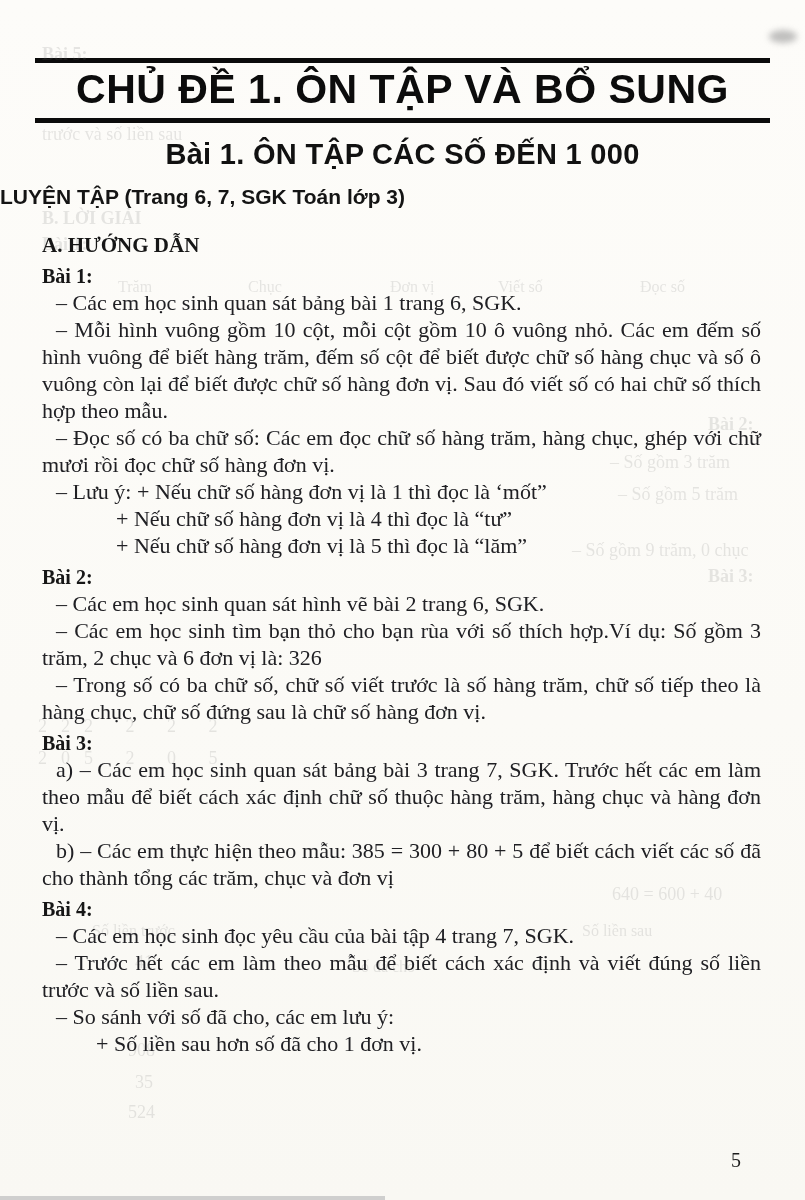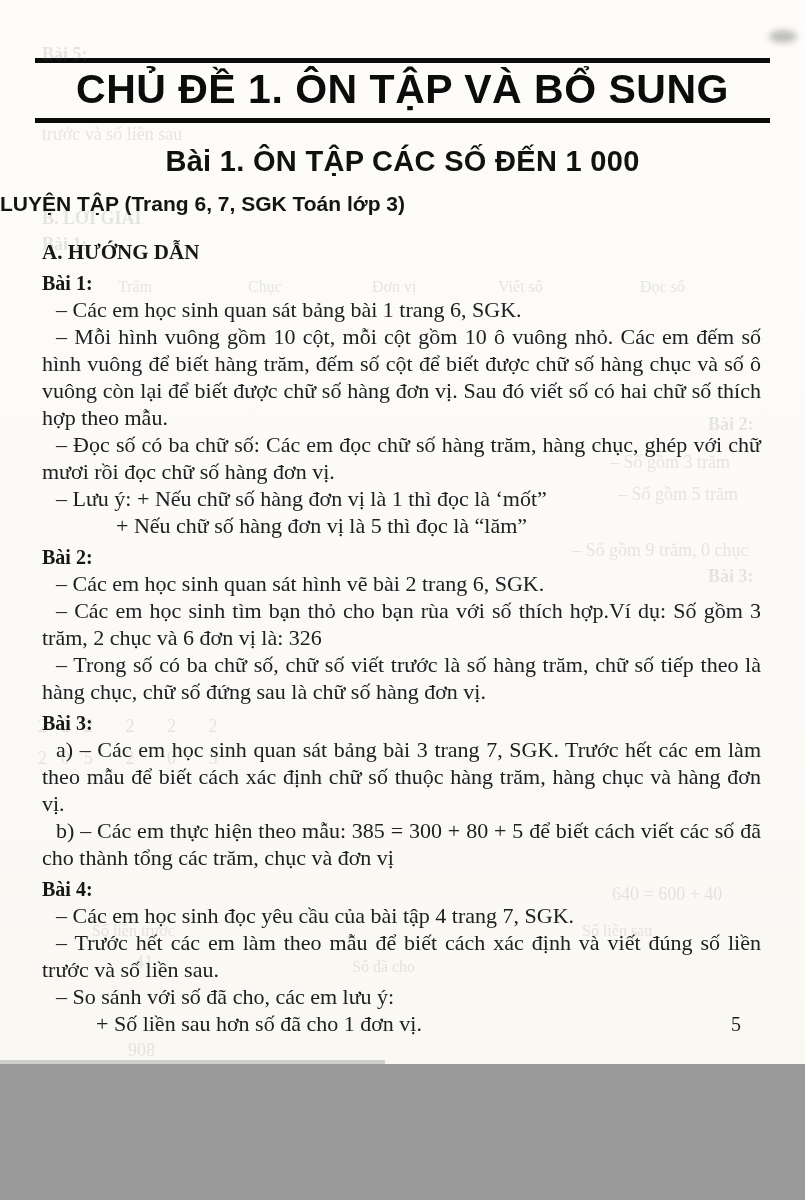--- a/index.html
+++ b/index.html
@@ -1,19 +1,19 @@
 <!DOCTYPE html>
 <html><head>
 <meta charset="utf-8">
 <style>
   * { margin:0; padding:0; box-sizing:border-box; }
   html,body { background:#9a9a9a; }
   .page {
     position:relative;
-    width:805px; height:1064px;
+    width:805px; height:1200px;
     margin:0 auto;
     background:linear-gradient(180deg,#fdfcf9 0%, #fbfaf6 60%, #f9f8f3 100%);
     color:#1d1d20;
     font-family:"Liberation Serif", serif;
     overflow:hidden;
   }
   
   .banner {
     margin:58px 35px 0 35px;
     border-top:5px solid #0b0b0b;
@@ -22,21 +22,21 @@
     text-align:center;
   }
   .banner-title {
     font-family:"Liberation Sans", sans-serif;
     font-weight:bold;
     font-size:41px;
     letter-spacing:.5px;
     color:#0c0c0c;
   }
   .lesson-title {
-    margin-top:22px;
+    margin-top:15px;
     text-align:center;
     font-family:"Liberation Sans", sans-serif;
     font-weight:bold;
     font-size:29px;
     color:#111;
     letter-spacing:.3px;
   }
   .subtitle {
     margin-top:14px;
     text-align:left;
@@ -113,21 +113,21 @@
 
 <div class="page">
 
   <div class="bleed">
     <div class="ghost" style="left:42px;top:44px;font-weight:bold">Bài 5:</div>
     <div class="ghost" style="left:42px;top:124px">trước và số liền sau</div>
     <div class="ghost" style="left:42px;top:208px;font-weight:bold">B. LỜI GIẢI</div>
     <div class="ghost" style="left:42px;top:234px;font-weight:bold">Bài 1:</div>
     <div class="ghost small" style="left:118px;top:278px">Trăm</div>
     <div class="ghost small" style="left:248px;top:278px">Chục</div>
-    <div class="ghost small" style="left:372px;top:278px">Đơn vị</div>
+    <div class="ghost small" style="left:390px;top:278px">Đơn vị</div>
     <div class="ghost small" style="left:498px;top:278px">Viết số</div>
     <div class="ghost small" style="left:640px;top:278px">Đọc số</div>
     <div class="ghost" style="left:708px;top:414px;font-weight:bold">Bài 2:</div>
     <div class="ghost" style="left:610px;top:452px">– Số gồm 3 trăm</div>
     <div class="ghost" style="left:618px;top:484px">– Số gồm 5 trăm</div>
     <div class="ghost" style="left:572px;top:540px">– Số gồm 9 trăm, 0 chục</div>
     <div class="ghost" style="left:708px;top:566px;font-weight:bold">Bài 3:</div>
     <div class="ghost" style="left:38px;top:716px;letter-spacing:14px">222  2  2  2</div>
     <div class="ghost" style="left:38px;top:748px;letter-spacing:14px">205  2  0  5</div>
     <div class="ghost" style="left:612px;top:884px">640 = 600 + 40</div>
@@ -151,20 +151,21 @@
 
   <div class="content">
     <h3 class="section-heading">A. HƯỚNG DẪN</h3>
 
     <section>
       <div class="ex-heading">Bài 1:</div>
       <p class="para">– Các em học sinh quan sát bảng bài 1 trang 6, SGK.</p>
       <p class="para">– Mỗi hình vuông gồm 10 cột, mỗi cột gồm 10 ô vuông nhỏ. Các em đếm số hình vuông để biết hàng trăm, đếm số cột để biết được chữ số hàng chục và số ô vuông còn lại để biết được chữ số hàng đơn vị. Sau đó viết số có hai chữ số thích hợp theo mẫu.</p>
       <p class="para">– Đọc số có ba chữ số: Các em đọc chữ số hàng trăm, hàng chục, ghép với chữ mươi rồi đọc chữ số hàng đơn vị.</p>
       <p class="para">– Lưu ý: + Nếu chữ số hàng đơn vị là 1 thì đọc là ‘mốt”</p>
+      <p class="para sub">+ Nếu chữ số hàng đơn vị là 4 thì đọc là “tư”</p>
       <p class="para sub">+ Nếu chữ số hàng đơn vị là 5 thì đọc là “lăm”</p>
     </section>
 
     <section>
       <div class="ex-heading">Bài 2:</div>
       <p class="para">– Các em học sinh quan sát hình vẽ bài 2 trang 6, SGK.</p>
       <p class="para">– Các em học sinh tìm bạn thỏ cho bạn rùa với số thích hợp.Ví dụ: Số gồm 3 trăm, 2 chục và 6 đơn vị là: 326</p>
       <p class="para">– Trong số có ba chữ số, chữ số viết trước là số hàng trăm, chữ số tiếp theo là hàng chục, chữ số đứng sau là chữ số hàng đơn vị.</p>
     </section>
 

